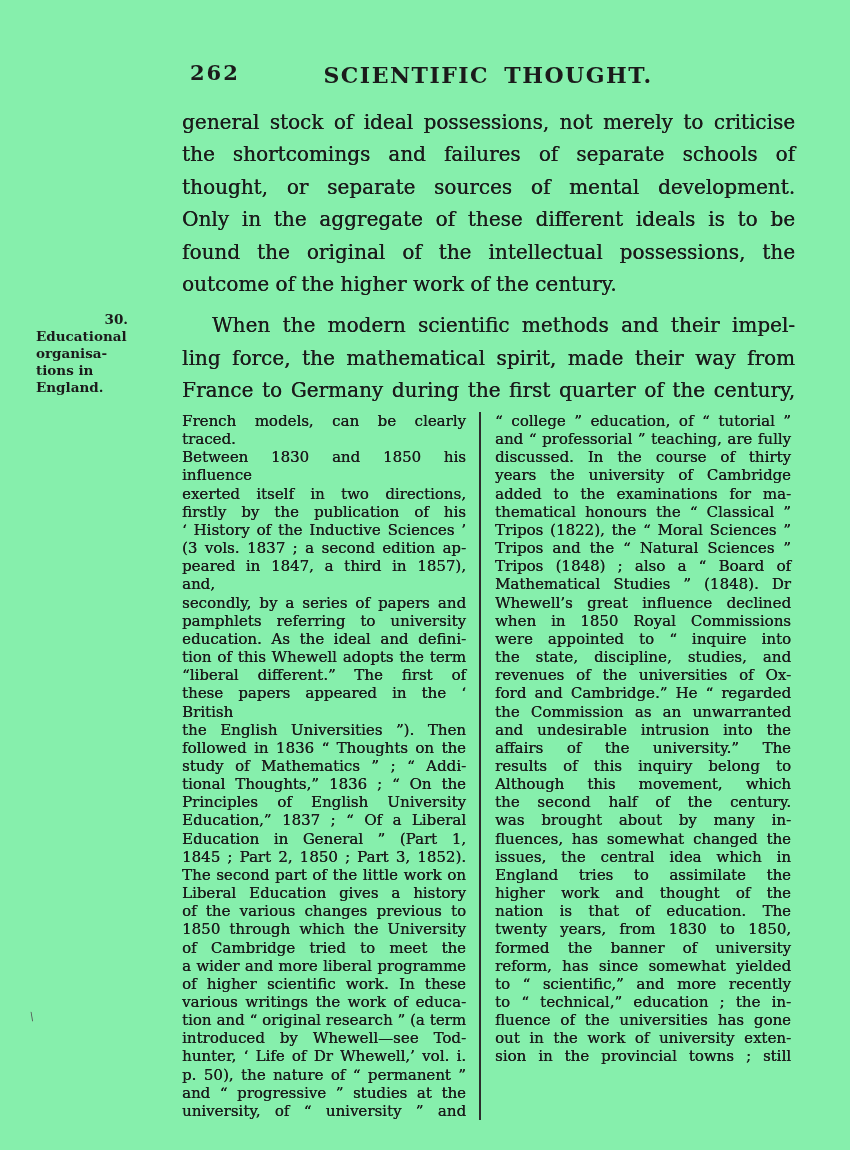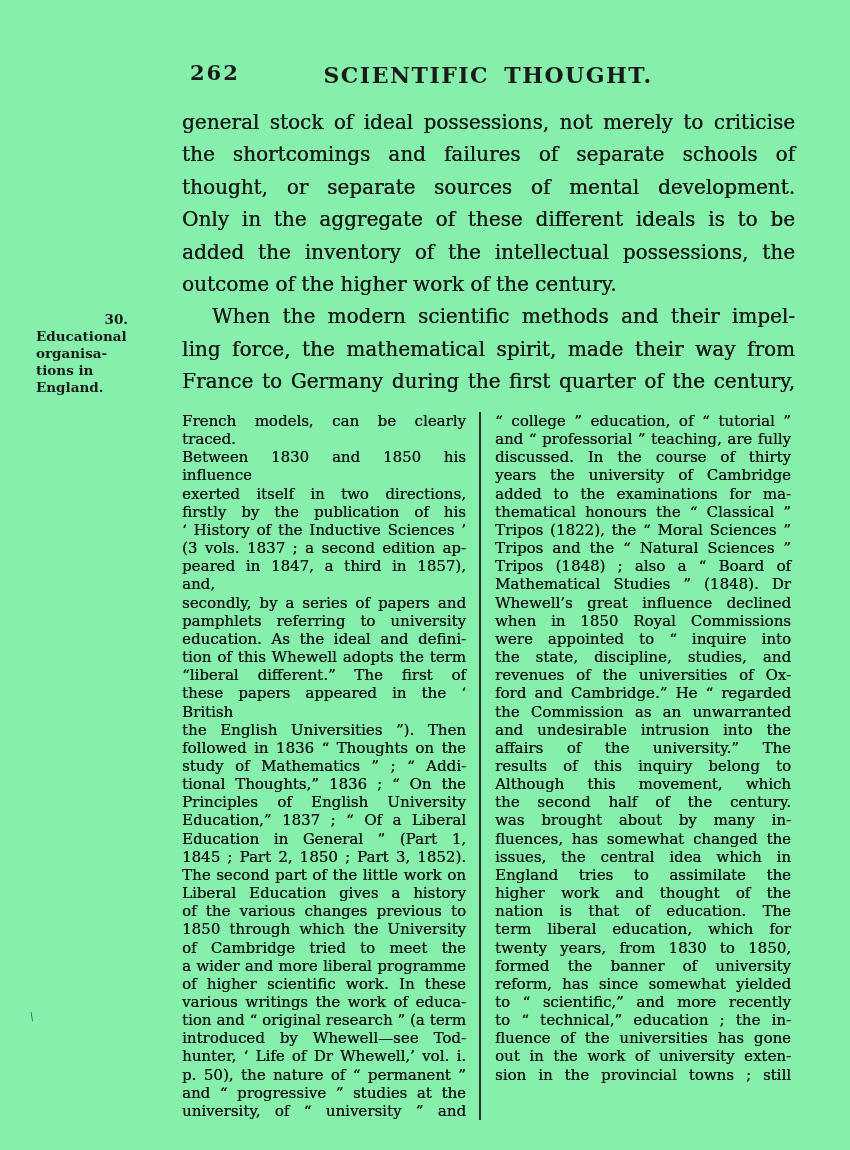--- a/index.html
+++ b/index.html
@@ -24,21 +24,21 @@
     padding-top:2px;
   }
   
   .text-block{
     position:absolute;left:182px;top:106px;width:613px;
     font-size:20px;line-height:32.4px;
     text-shadow:0.3px 0 0 currentColor;
   }
   .jline{text-align:justify;text-align-last:justify;white-space:normal;}
   .no-stretch-last .jline:last-child{text-align-last:left;}
-  .indent-first .jline:first-child{text-indent:30px;}
+  .indent-first .jline:first-child{text-indent:30px;margin-top:9px;}
   
   .sidenote{
     position:absolute;left:36px;top:311px;width:118px;
     font-size:13.5px;line-height:17px;font-weight:bold;
   }
   .sidenote-num{text-align:right;width:92px;}
   
   .footnotes{
     position:absolute;left:182px;top:412px;width:613px;
     display:flex;align-items:stretch;
@@ -74,21 +74,21 @@
         <div class="snline">England.</div>
       </div>
   </aside>
 
   <main class="text-block">
     <div class="para no-stretch-last">
         <div class="jline">general stock of ideal possessions, not merely to criticise</div>
         <div class="jline">the shortcomings and failures of separate schools of</div>
         <div class="jline">thought, or separate sources of mental development.</div>
         <div class="jline">Only in the aggregate of these different ideals is to be</div>
-        <div class="jline">added the inventory of the intellectual possessions, the</div>
+        <div class="jline">found the original of the intellectual possessions, the</div>
         <div class="jline">outcome of the higher work of the century.</div>
       </div>
     <div class="para indent-first">
         <div class="jline">When the modern scientific methods and their impel-</div>
         <div class="jline">ling force, the mathematical spirit, made their way from</div>
         <div class="jline">France to Germany during the first quarter of the century,</div>
       </div>
   </main>
 
   <section class="footnotes">
@@ -152,21 +152,20 @@
         <div class="fline">affairs of the university.”  The</div>
         <div class="fline">results of this inquiry belong to</div>
         <div class="fline">Although this movement, which</div>
         <div class="fline">the second half of the century.</div>
         <div class="fline">was brought about by many in-</div>
         <div class="fline">fluences, has somewhat changed the</div>
         <div class="fline">issues, the central idea which in</div>
         <div class="fline">England tries to assimilate the</div>
         <div class="fline">higher work and thought of the</div>
         <div class="fline">nation is that of education.  The</div>
-        <div class="fline">term liberal education, which for</div>
         <div class="fline">twenty years, from 1830 to 1850,</div>
         <div class="fline">formed the banner of university</div>
         <div class="fline">reform, has since somewhat yielded</div>
         <div class="fline">to “ scientific,” and more recently</div>
         <div class="fline">to “ technical,” education ;  the in-</div>
         <div class="fline">fluence of the universities has gone</div>
         <div class="fline">out in the work of university exten-</div>
         <div class="fline">sion in the provincial towns ;  still</div>
       </div>
   </section>

